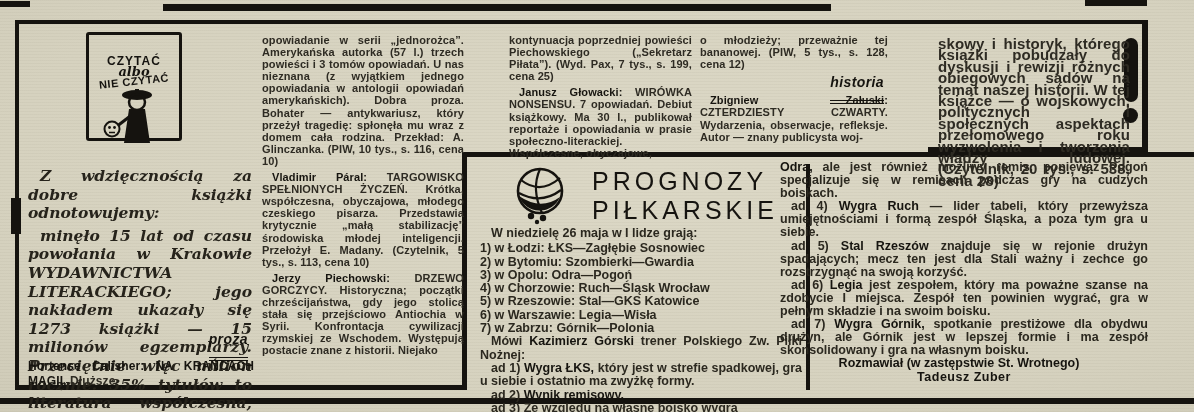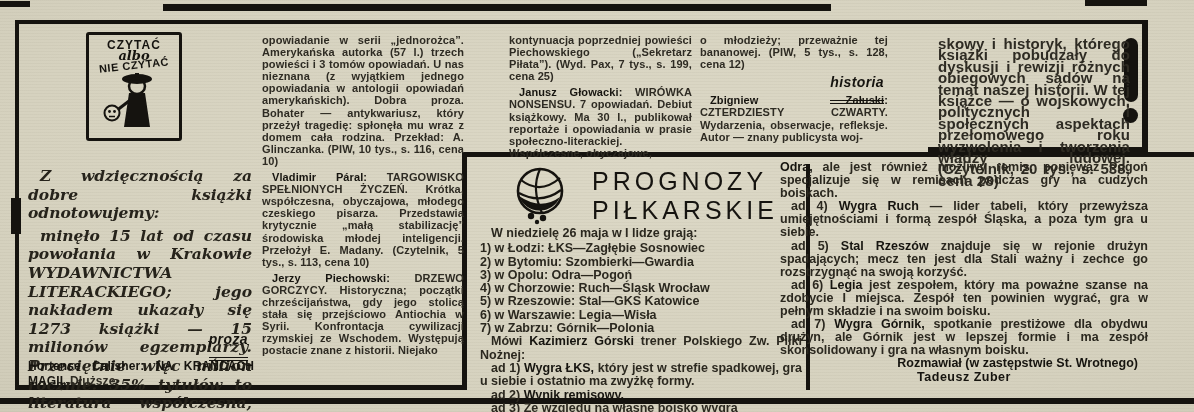--- a/index.html
+++ b/index.html
@@ -23,35 +23,35 @@
   .subhead{font-style:italic;font-weight:700;font-size:14px;text-align:right;
            color:#16140f;letter-spacing:.4px;}
   .subhead span{border-bottom:4px double #15130f;padding-bottom:10px;}
   
   .intro{position:absolute;font-family:"DejaVu Serif", serif;font-style:italic;
          font-weight:700;color:#26231b;text-align:justify;margin-top:28px;}
   .intro p{margin:0 0 4px 0;}
   
   .logobox{position:absolute;border:3px solid #15130f;border-radius:3px;
            text-align:center;color:#15130f;}
-  .logobox .l1{font-weight:700;font-size:12px;letter-spacing:1px;margin-top:3px;}
+  .logobox .l1{font-weight:700;font-size:12px;letter-spacing:1px;margin-top:19px;}
   .logobox .l2{font-family:"DejaVu Serif",serif;font-style:italic;font-weight:700;
                font-size:13px;line-height:8px;}
   .logobox .l3{font-weight:700;font-size:11px;letter-spacing:.5px;transform:rotate(-6deg);
                line-height:11px;}
   
   .fbtitle{position:absolute;font-weight:400;font-size:25px;line-height:29px;
            letter-spacing:4px;text-align:left;color:#15130f;}
   .fbcol{position:absolute;font-size:12.5px;line-height:13.3px;font-weight:700;
          text-align:justify;color:#2b281f;}
   .fbcol p{margin:0;}
   .fbcol p.ti{text-indent:11px;}
   .fixtures{list-style:none;margin:2px 0 0 0;padding:0;}
   .fixtures li{margin:0;padding:0;}
-  .sign1{text-align:right;padding-right:10px;color:#16140f;}
+  .sign1{text-align:center;padding-right:10px;color:#16140f;}
   .sign2{text-align:center;color:#16140f;letter-spacing:.5px;}
   .b{color:#16140f;}
   
   .excl-bar{position:absolute;background:#15130f;border-radius:7px;}
   .excl-dot{position:absolute;background:#15130f;border-radius:50%;}
 </style>
 </head>
 <body>
 
 <div class="page">

